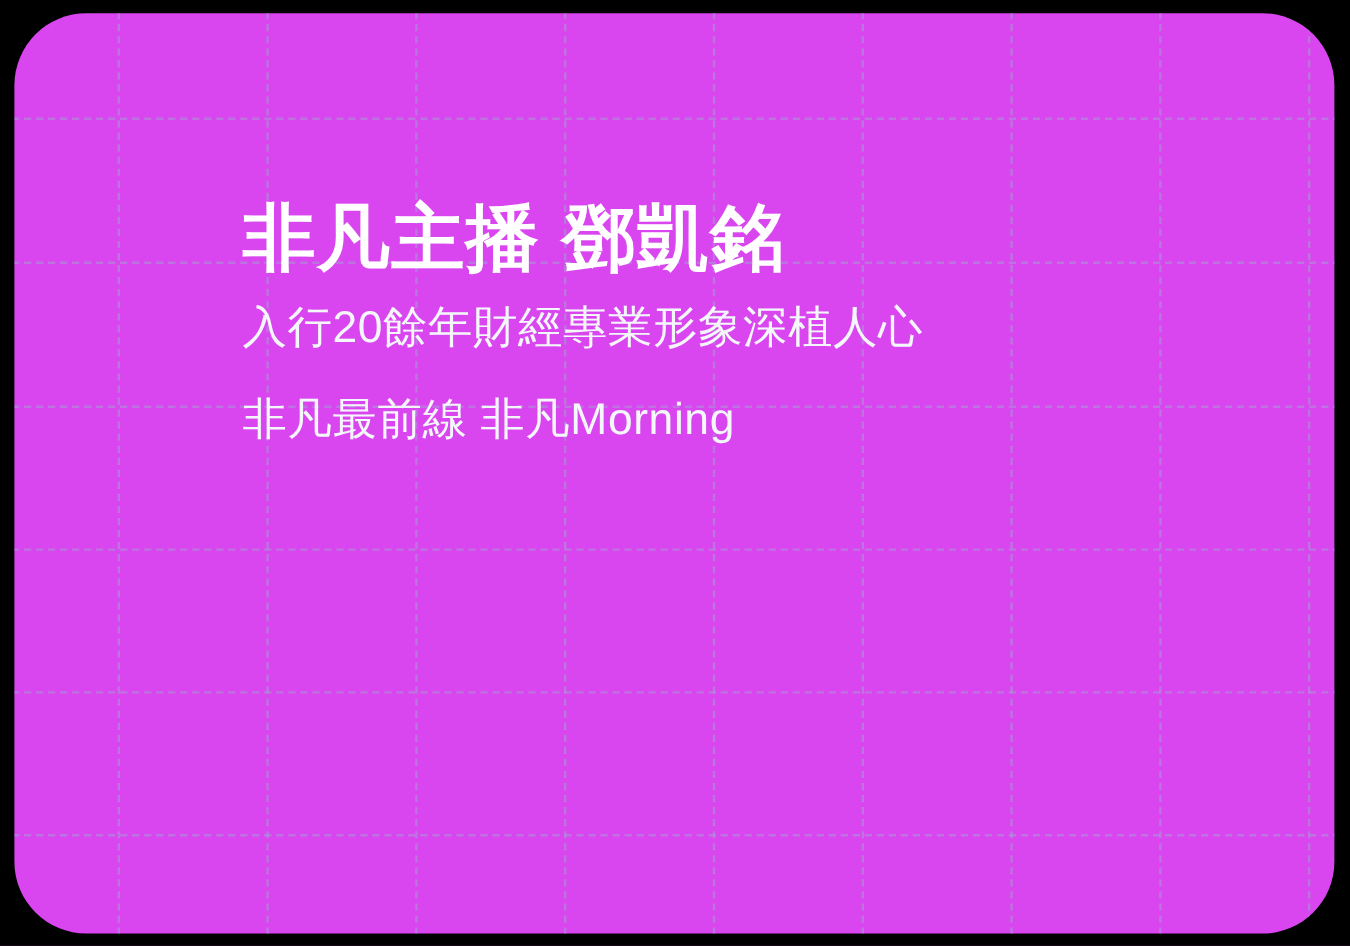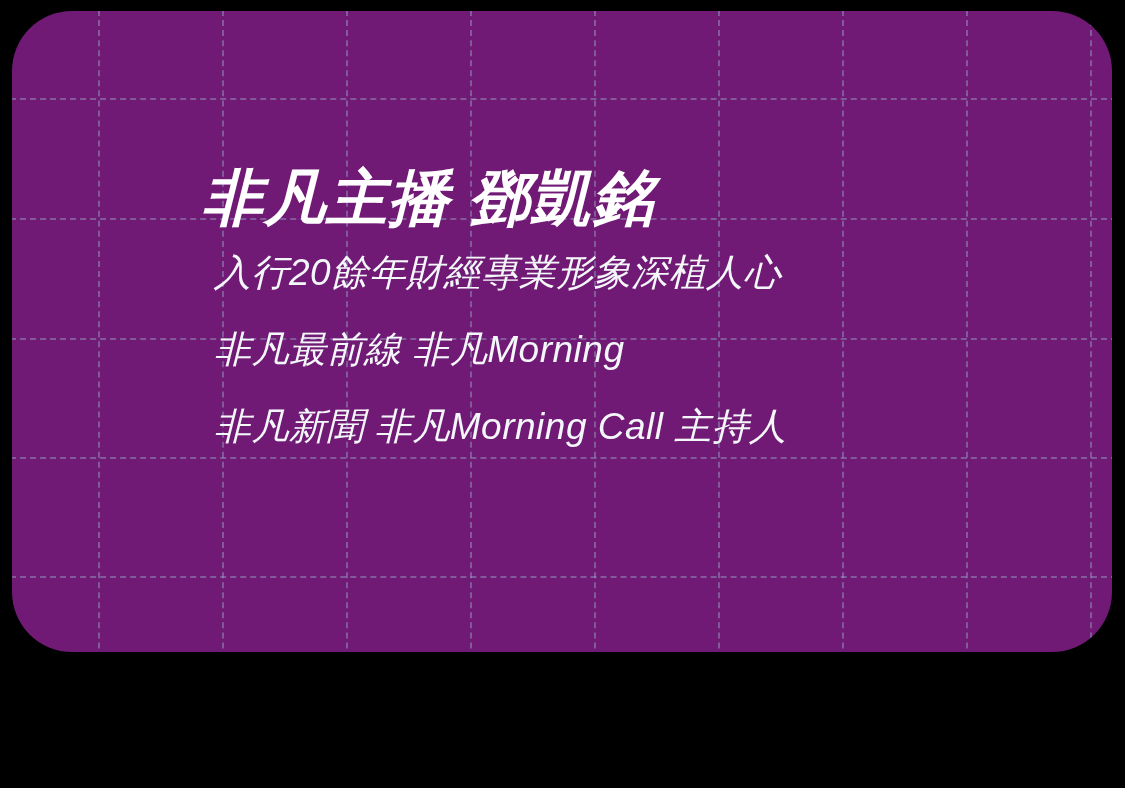--- a/index.html
+++ b/index.html
@@ -21,25 +21,24 @@
     height: 788px;
     background: #000000;
   }
 
   
   #card {
     position: absolute;
     left: 12px;
     top: 11px;
     width: 1100px;
-    height: 641px;
-    background: #701a75;
+    height: 767px;
+    background: #d946ef;
     border-radius: 60px;
     overflow: hidden;
-    font-style: italic;
   }
 
   
   .grid-layer {
     position: absolute;
     inset: 0;
     pointer-events: none;
   }
   .vline {
     position: absolute;
@@ -79,21 +78,21 @@
     margin: 0;
     padding: 0;
   }
   #bullets li {
     font-size: 37px;
     font-weight: 400;
     color: #f4f7fa;
     line-height: 1.0;
     letter-spacing: 0.5px;
     white-space: nowrap;
-    margin: 0 0 40px 12px;
+    margin: 0 0 40px 0;
   }
   #bullets li:last-child {
     margin-bottom: 0;
   }
 </style>
 </head>
 <body>
 
 <div id="stage">
 
@@ -117,18 +116,17 @@
         <div class="hline" style="top: 684px;"></div>
       </div>
 
     <div id="content">
 
       <h1 id="title">非凡主播 鄧凱銘</h1>
 
       <ul id="bullets">
         <li>入行20餘年財經專業形象深植人心</li>
         <li>非凡最前線 非凡Morning</li>
-        <li>非凡新聞 非凡Morning Call 主持人</li>
       </ul>
 
     </div>
   </div>
 </div>
 
 </body></html>

